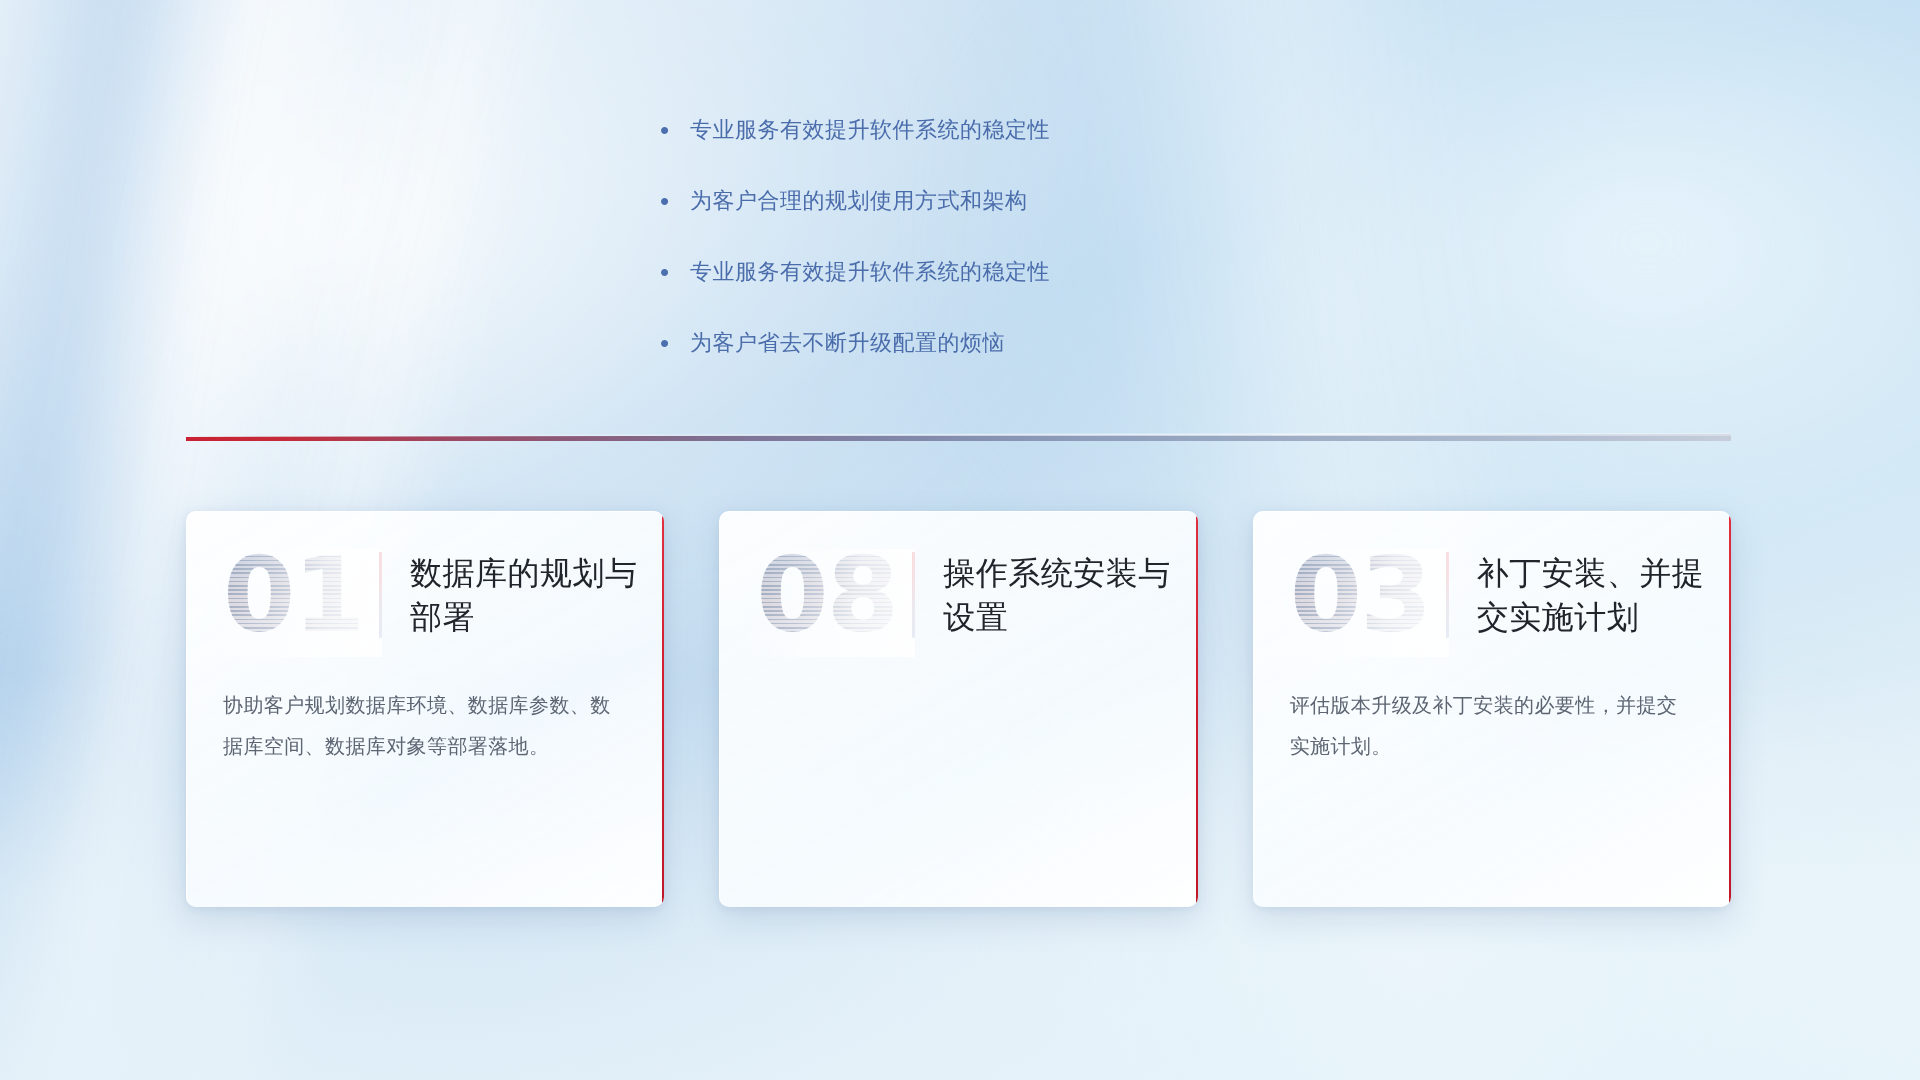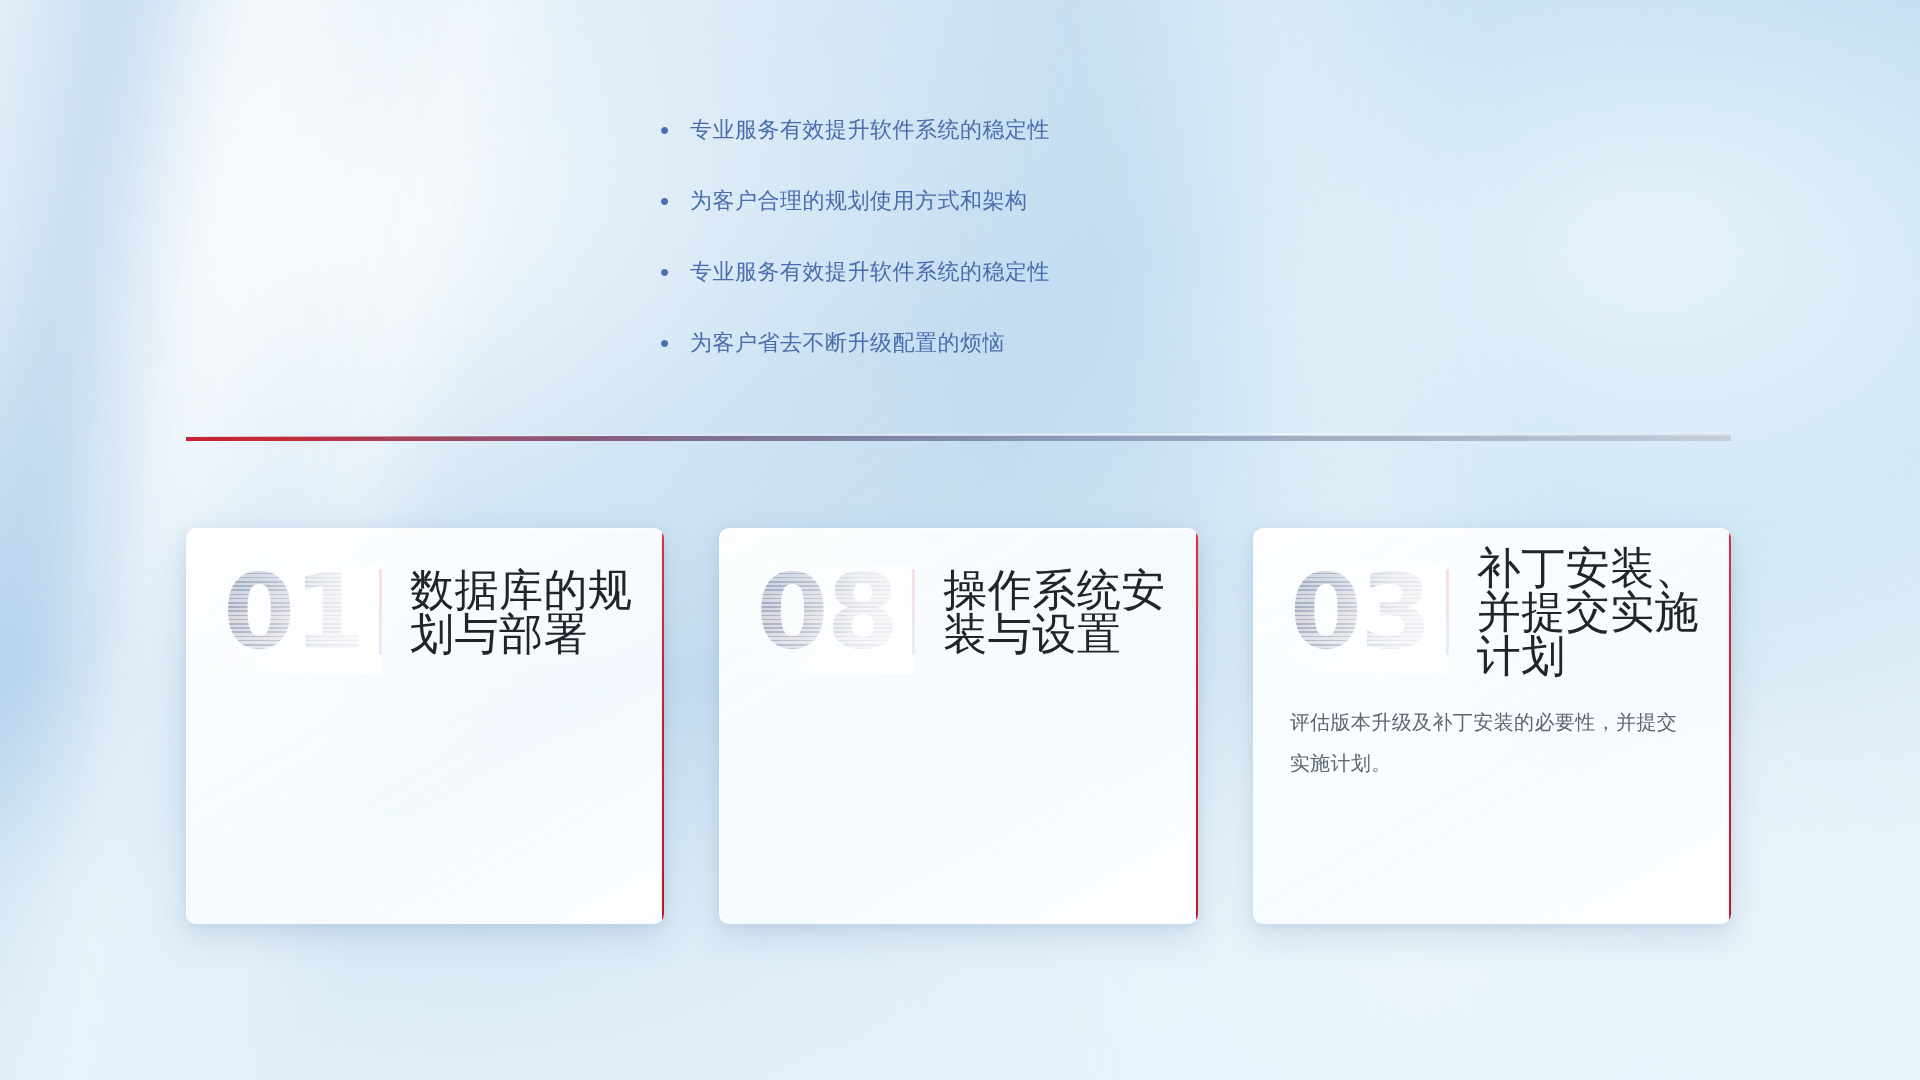--- a/index.html
+++ b/index.html
@@ -104,21 +104,21 @@
     opacity:.96;
   }
   .divider-sheen{
     position:absolute;left:0;top:3px;width:100%;height:3px;
     background:linear-gradient(90deg,rgba(255,255,255,0) 0%,rgba(255,255,255,.45) 40%,rgba(255,255,255,.6) 75%,rgba(255,255,255,.3) 100%);
     clip-path:polygon(0 60%,100% 0,100% 100%,0 100%);
   }
 
   
   .cards{
-    position:absolute;left:186px;top:528px;width:1545px;
+    position:absolute;left:186px;top:511px;width:1545px;
     display:flex;gap:55px;
   }
   .card{
     position:relative;
     width:485px;height:395px;
     border-radius:10px;
     background:linear-gradient(150deg,
       rgba(255,255,255,.92) 0%,
       rgba(252,254,255,.9) 30%,
       rgba(248,252,255,.88) 60%,
@@ -167,21 +167,21 @@
     position:absolute;left:-6px;top:6px;width:165px;height:108px;
     background:linear-gradient(100deg,rgba(255,255,255,0) 0%,rgba(255,255,255,.35) 35%,rgba(255,255,255,.72) 62%,rgba(255,255,255,.9) 100%);
     pointer-events:none;
   }
   .head-bar{
     width:3px;height:86px;margin:0 28px 0 6px;
     background:linear-gradient(180deg,#d21e2e 0%,#b52a45 36%,#5a4f8c 68%,#2b4fa0 100%);
     border-radius:1px;
   }
   .card-title{
-    font-size:44px;line-height:44px;
+    font-size:32px;line-height:44px;
     color:#20242b;
     font-weight:500;
     letter-spacing:.5px;
     max-width:240px;
   }
   .card-body{
     padding:8px 40px 0 36px;
     font-size:20px;line-height:41px;
     color:#5d6572;
     letter-spacing:.4px;
@@ -234,20 +234,21 @@
 
 <div class="cards">
 
   <div class="card">
     <div class="card-accent"></div>
     <div class="card-head">
       <div class="ghost-num">01</div>
       <div class="head-bar"></div>
       <div class="card-title">数据库的规划与部署</div>
     </div>
+    <div class="card-body">协助客户规划数据库环境、数据库参数、数据库空间、数据库对象等部署落地。</div>
   </div>
 
   <div class="card">
     <div class="card-accent"></div>
     <div class="card-head">
       <div class="ghost-num">08</div>
       <div class="head-bar"></div>
       <div class="card-title">操作系统安装与设置</div>
     </div>
   </div>

